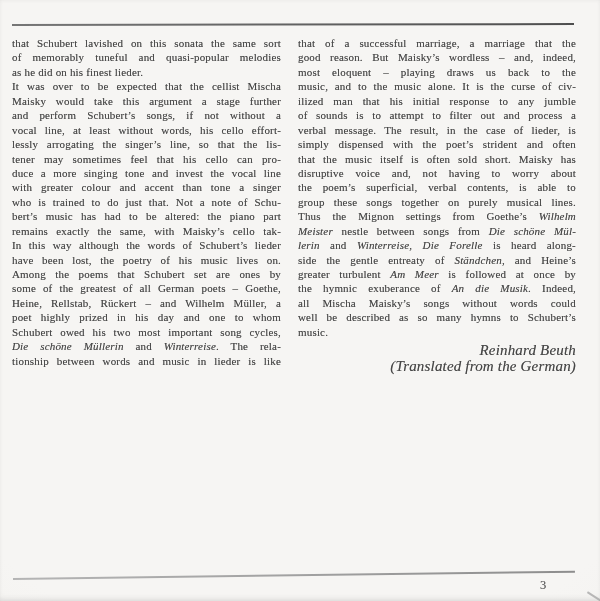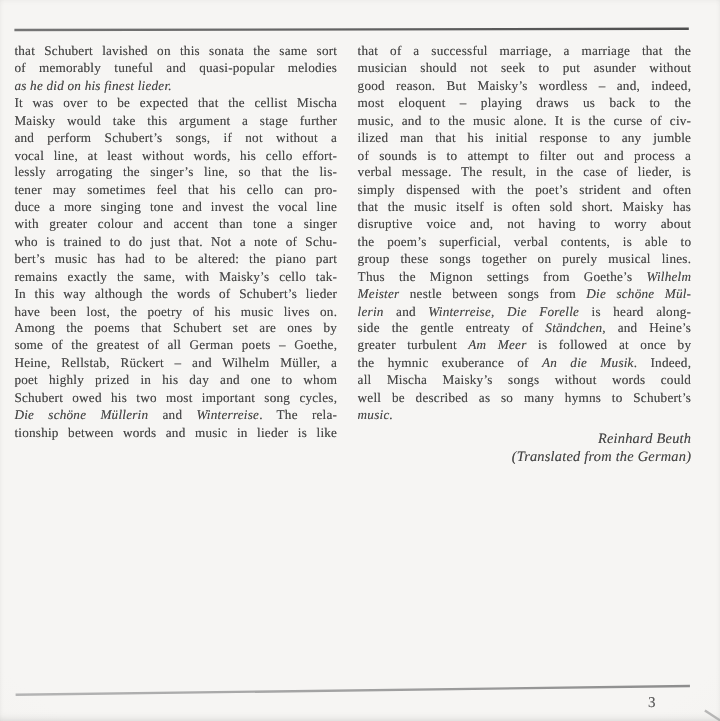--- a/index.html
+++ b/index.html
@@ -30,27 +30,27 @@
   }
   .column.left  { width:269px; margin-right:17px; }
   .column.right { width:278px; }
   .line {
     text-align:justify;
     text-align-last:justify;
     white-space:normal;
     overflow:hidden;
     height:14.45px;
   }
-  .line.para-end { text-align-last:left;font-style:italic; }
+  .line.para-end { text-align-last:left; }
   .line i { }
   .signature {
     margin-top:4px;
     text-align:right;
     font-style:italic;
-    font-size:12px;
+    font-size:15px;
     line-height:15.5px;
   }
   .bottom-rule {
     position:absolute; left:13px; top:578px; width:562px; height:1.5px;
     background:linear-gradient(to right,#b5b5b5,#8d8d8d);
     transform:rotate(-0.75deg); transform-origin:left center;
   }
   .page-number {
     position:absolute; left:540px; top:578px;
     font-size:12.5px; color:#5c5c5c;
@@ -90,21 +90,20 @@
         <div class="line"><span>some of the greatest of all German poets – Goethe,</span></div>
         <div class="line"><span>Heine, Rellstab, Rückert – and Wilhelm Müller, a</span></div>
         <div class="line"><span>poet highly prized in his day and one to whom</span></div>
         <div class="line"><span>Schubert owed his two most important song cycles,</span></div>
         <div class="line"><i>Die schöne Müllerin</i><span> and </span><i>Winterreise</i><span>. The rela-</span></div>
         <div class="line"><span>tionship between words and music in lieder is like</span></div>
       </div>
     <div class="column right">
       <div id="col-right-lines">
           <div class="line"><span>that of a successful marriage, a marriage that the</span></div>
-          <div class="line"><span>musician should not seek to put asunder without</span></div>
           <div class="line"><span>good reason. But Maisky’s wordless – and, indeed,</span></div>
           <div class="line"><span>most eloquent – playing draws us back to the</span></div>
           <div class="line"><span>music, and to the music alone. It is the curse of civ-</span></div>
           <div class="line"><span>ilized man that his initial response to any jumble</span></div>
           <div class="line"><span>of sounds is to attempt to filter out and process a</span></div>
           <div class="line"><span>verbal message. The result, in the case of lieder, is</span></div>
           <div class="line"><span>simply dispensed with the poet’s strident and often</span></div>
           <div class="line"><span>that the music itself is often sold short. Maisky has</span></div>
           <div class="line"><span>disruptive voice and, not having to worry about</span></div>
           <div class="line"><span>the poem’s superficial, verbal contents, is able to</span></div>

